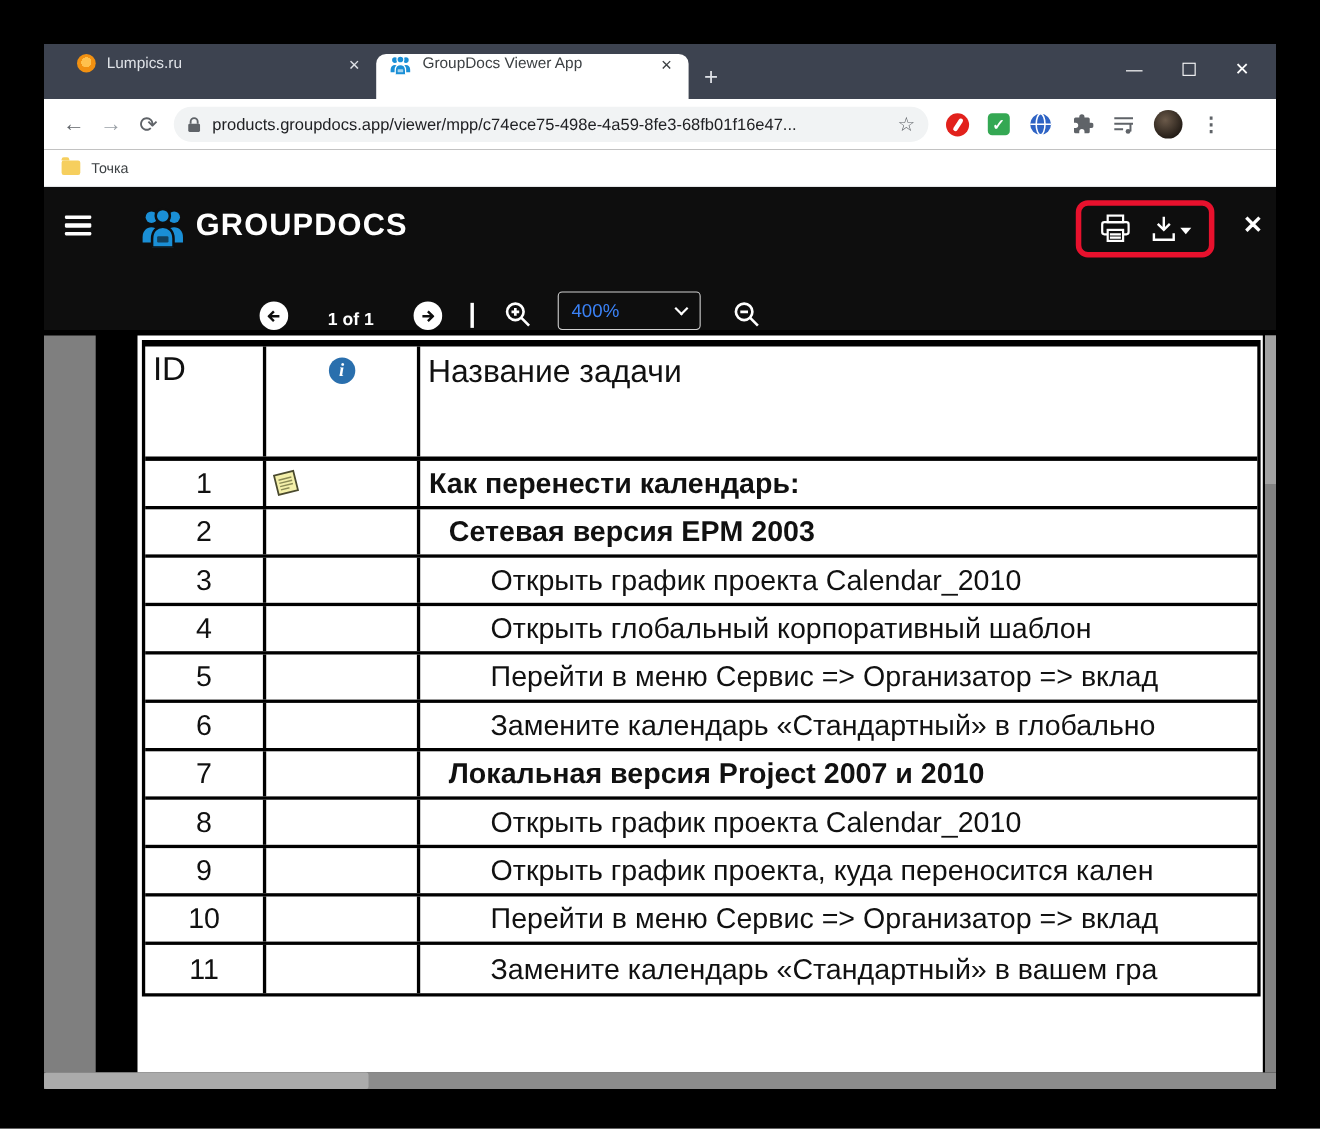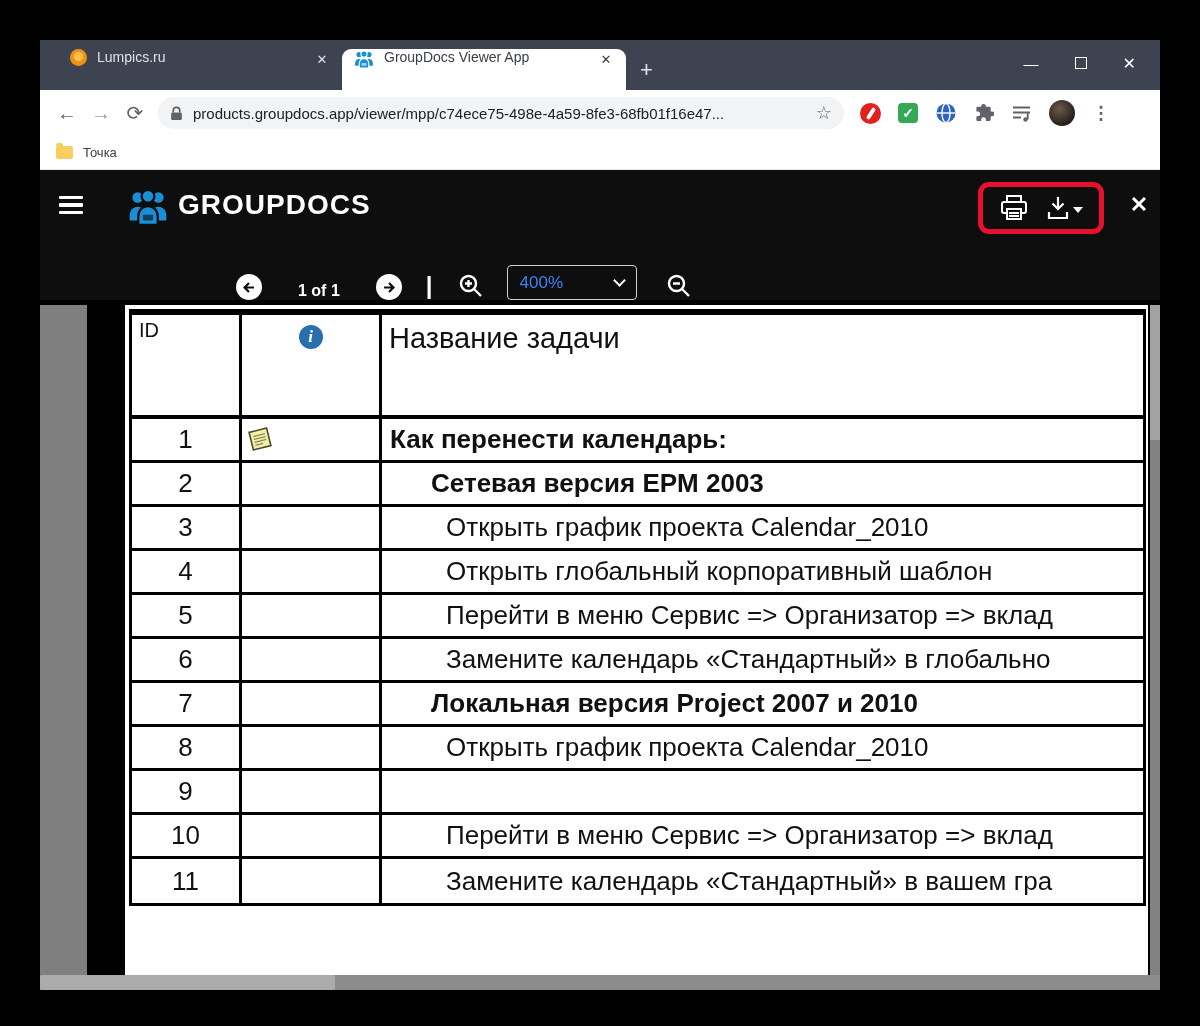--- a/index.html
+++ b/index.html
@@ -71,30 +71,30 @@
   .gray-strip{position:absolute;left:0;top:5px;width:47px;height:670px;background:#7f7f7f}
   .page{position:absolute;left:85px;top:5px;width:1023px;height:670px;background:#fff;overflow:hidden}
   .vscroll{position:absolute;left:1110px;top:5px;width:10px;height:670px;background:#828282}
   .vthumb{width:10px;height:135px;background:#a2a2a2}
   .hscroll{position:absolute;left:0;top:675px;width:1120px;height:15px;background:#8c8c8c}
   .hthumb{width:295px;height:15px;background:#ababab;border-radius:2px}
 
   
   .ttable{margin:4px 0 0 4px;width:1017px;border:3px solid #000;border-top-width:6px}
   .thead{display:flex;height:104px;border-bottom:4px solid #000;color:#111}
-  .hid{width:110px;border-right:3px solid #000;font-size:20px;padding:4px 0 0 7px}
+  .hid{width:110px;border-right:3px solid #000;font-size:30px;padding:4px 0 0 7px}
   .hico{width:140px;border-right:3px solid #000;display:flex;justify-content:center;align-items:flex-start;padding-top:10px}
   .hname{flex:1;font-size:29px;padding:7px 0 0 7px;white-space:nowrap;overflow:hidden}
   .trow{display:flex;height:44px;border-bottom:3px solid #000;color:#111}
   .trow:last-child{border-bottom:none}
   .cid{width:110px;border-right:3px solid #000;display:flex;align-items:center;justify-content:center;font-size:26px}
   .cico{width:140px;border-right:3px solid #000;display:flex;align-items:center;padding-left:5px}
   .cname{flex:1;display:flex;align-items:center;font-size:26px;white-space:nowrap;overflow:hidden}
   .bold{font-weight:bold}
-  .ind0{padding-left:8px}.ind1{padding-left:49px}.ind2{padding-left:64px}
+  .ind0{padding-left:8px}.ind1{padding-left:26px}.ind2{padding-left:64px}
   .info-badge{width:24px;height:24px;border-radius:50%;background:#2a6fad;color:#fff;display:flex;align-items:center;justify-content:center;
      font-family:"Liberation Serif",serif;font-style:italic;font-weight:bold;font-size:17px}
 </style>
 </head>
 <body>
 
 <div class="window">
 
   <div class="tabstrip">
     <div class="tab inactive">
@@ -296,20 +296,21 @@
               <div class="cname ind1 bold">Локальная версия Project 2007 и 2010</div>
             </div>
             <div class="trow">
               <div class="cid">8</div>
               <div class="cico"></div>
               <div class="cname ind2">Открыть график проекта Calendar_2010</div>
             </div>
             <div class="trow">
               <div class="cid">9</div>
               <div class="cico"></div>
+              <div class="cname ind2">Открыть график проекта, куда переносится кален</div>
             </div>
             <div class="trow">
               <div class="cid">10</div>
               <div class="cico"></div>
               <div class="cname ind2">Перейти в меню Сервис =&gt; Организатор =&gt; вклад</div>
             </div>
             <div class="trow">
               <div class="cid">11</div>
               <div class="cico"></div>
               <div class="cname ind2">Замените календарь «Стандартный» в вашем гра</div>

